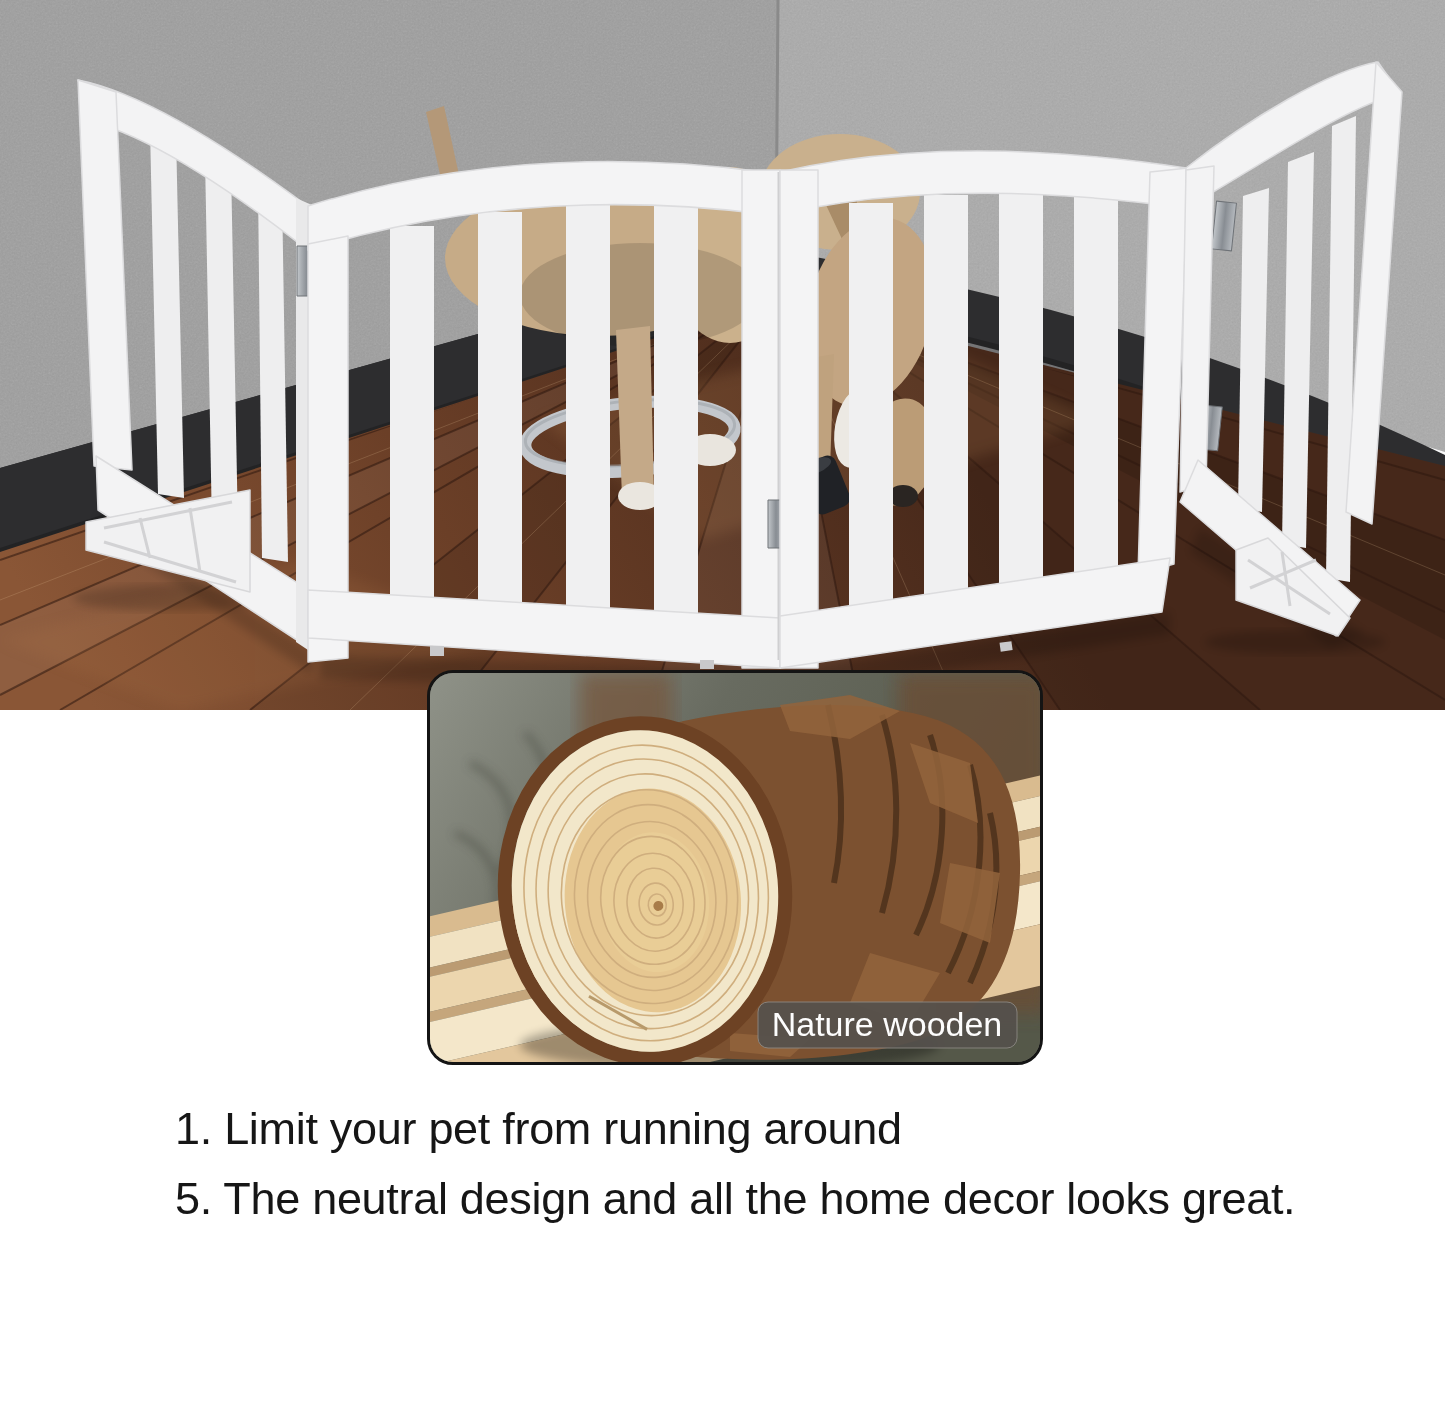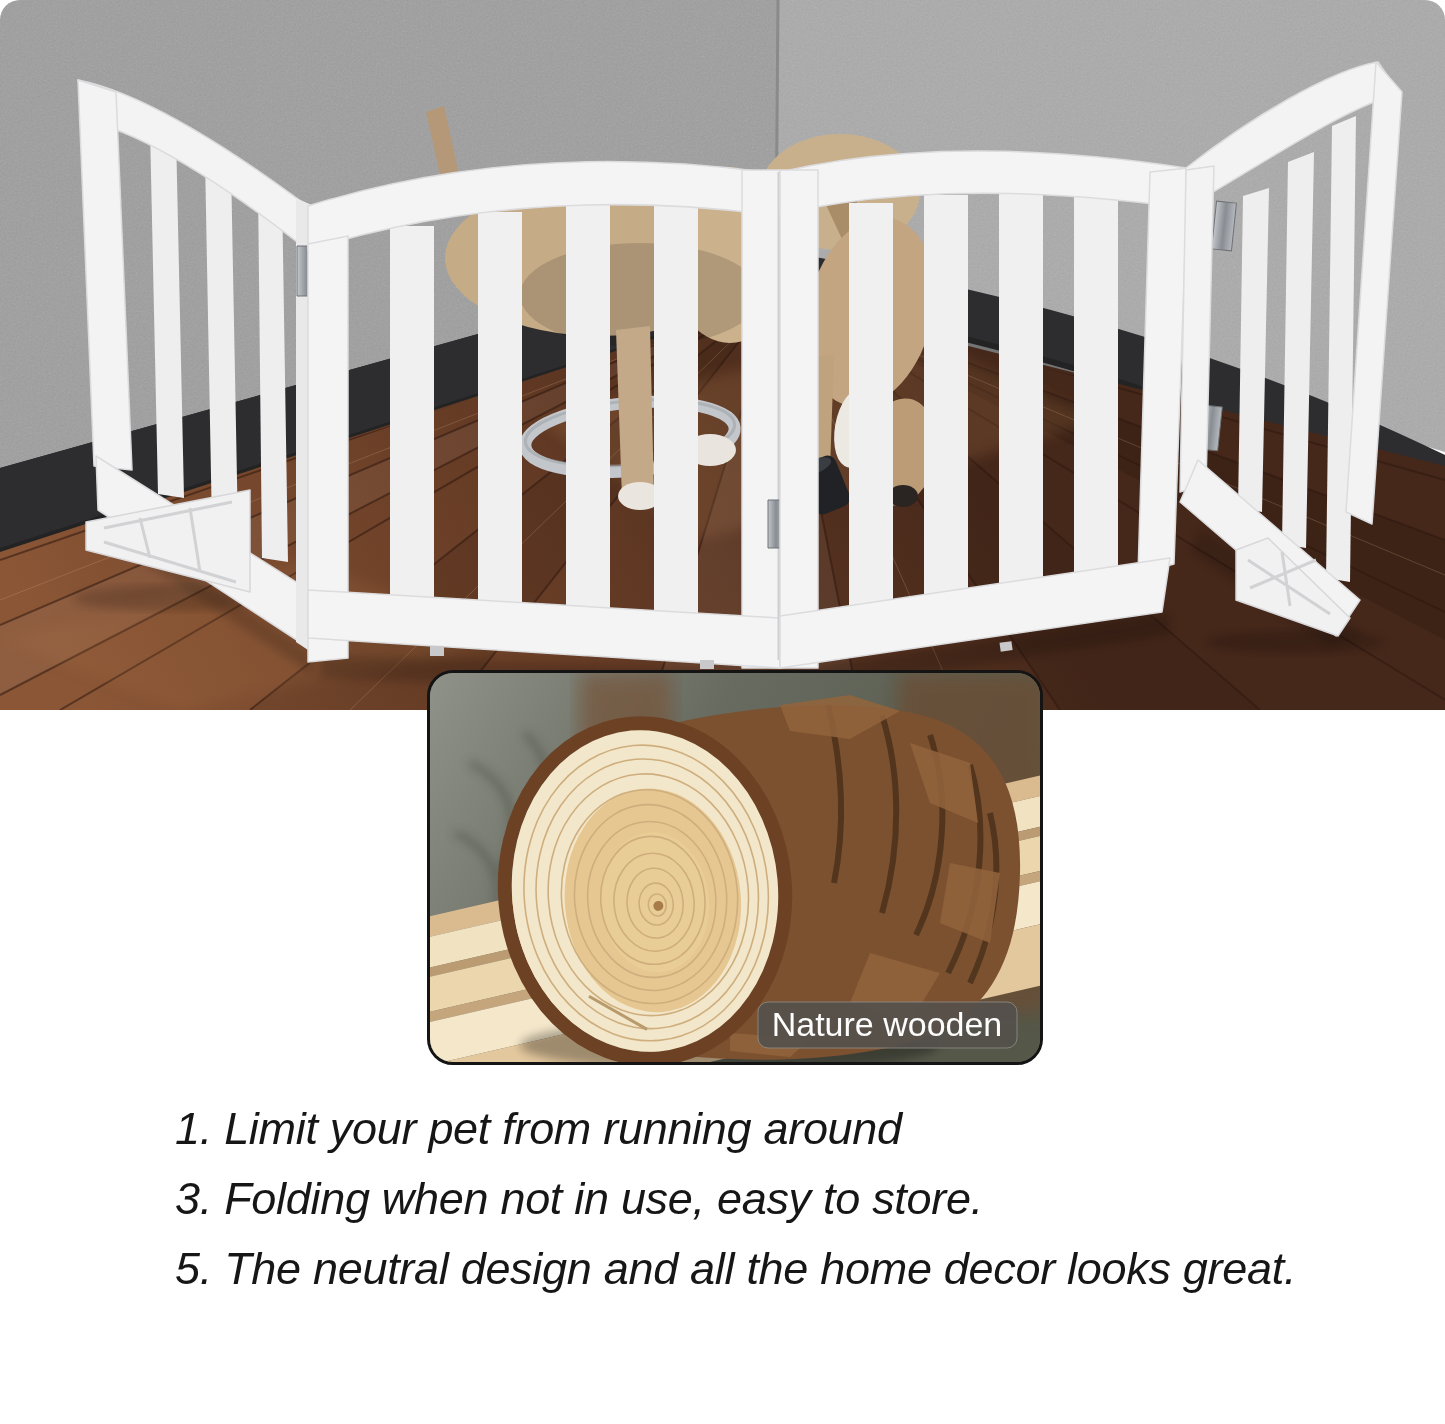--- a/index.html
+++ b/index.html
@@ -1,25 +1,25 @@
 <!DOCTYPE html>
 <html><head>
 <meta charset="utf-8">
 <style>
   html,body{margin:0;padding:0;background:#ffffff;}
   .canvas{position:relative;width:1445px;height:1424px;background:#ffffff;overflow:hidden;
-          font-family:"Liberation Sans",sans-serif;border-radius:20px;}
+          font-family:"Liberation Sans",sans-serif;}
   .hero{position:absolute;left:0;top:0;width:1445px;height:710px;display:block;}
   .inset{position:absolute;left:427px;top:670px;width:616px;height:395px;
          border:3px solid #141414;border-radius:26px;overflow:hidden;box-sizing:border-box;
          background:#63665c;}
   .inset svg{display:block;}
   .features{position:absolute;left:175px;top:1094px;color:#161616;font-size:45px;
             line-height:70px;letter-spacing:-0.3px;white-space:nowrap;}
-  .feature{height:70px;font-style:italic;}
+  .feature{height:70px;}
   .badge-text{font-family:"Liberation Sans",sans-serif;font-size:34px;fill:#fdfdfd;}
 </style>
 </head>
 <body>
 
 <div class="canvas">
 
   <svg class="hero" viewBox="0 0 1445 710">
     <defs>
       <filter id="wallNoise" x="0" y="0" width="100%" height="100%">
@@ -278,17 +278,16 @@
 
       <g>
         <rect x="328" y="329" width="259" height="46" rx="10" fill="#55514d" opacity="0.92" stroke="#8a8782" stroke-width="1"></rect>
         <text class="badge-text" x="457" y="363" text-anchor="middle">Nature wooden</text>
       </g>
     </svg>
   </div>
 
   <div class="features">
     <div class="feature">1. Limit your pet from running around</div>
-    <div class="feature">3. Folding when not in use, easy to store.</div>
     <div class="feature">5. The neutral design and all the home decor looks great.</div>
   </div>
 
 </div>
 
 </body></html>

